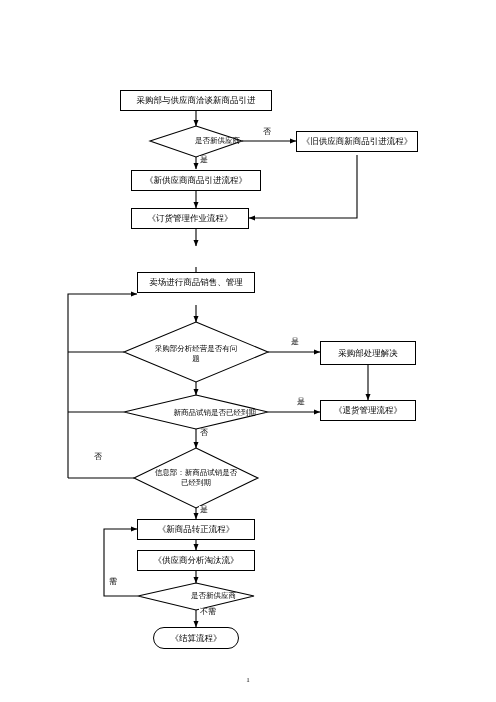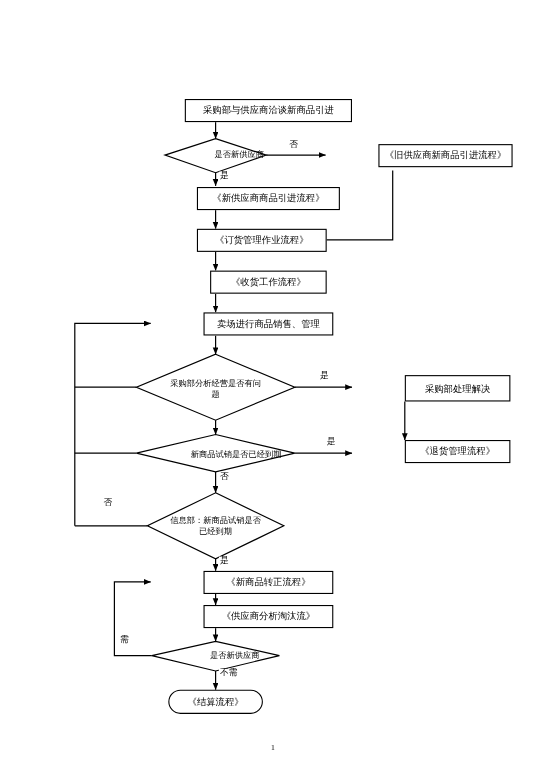--- a/index.html
+++ b/index.html
@@ -44,21 +44,20 @@
     display: flex;
     align-items: center;
     justify-content: center;
     text-align: center;
     font-size: 8.5px;
     line-height: 1.25;
     background: #ffffff;
   }
   .box {
     border: 1px solid #000000;
-    margin-left: 48px;
   }
   .terminal {
     border: 1px solid #000000;
     border-radius: 11px;
   }
   .diamond-label {
     position: absolute;
     box-sizing: border-box;
     display: flex;
     align-items: center;
@@ -165,25 +164,22 @@
   </div>
 
   <div class="node box" style="left:296px; top:131px; width:122px; height:21px;">
     <span>《旧供应商新商品引进流程》</span>
   </div>
 
   <div class="node box" style="left:131px; top:208px; width:118px; height:21px;">
     <span>《订货管理作业流程》</span>
   </div>
 
-  <div class="node box" style="left:143px; top:246px; width:106px; height:21px;">
-    <span>《收货工作流程》</span>
-  </div>
-
-  <div class="node box" style="left:137px; top:284px; width:118px; height:21px;">
+
+  <div class="node box" style="left:137px; top:272px; width:118px; height:21px;">
     <span>卖场进行商品销售、管理</span>
   </div>
 
   <div class="diamond-label" style="left:153px; top:342px; width:86px; height:24px;">
     <span>采购部分析经营是否有问题</span>
   </div>
 
   <div class="node box" style="left:320px; top:341px; width:96px; height:24px;align-items:center;">
     <span>采购部处理解决</span>
   </div>

